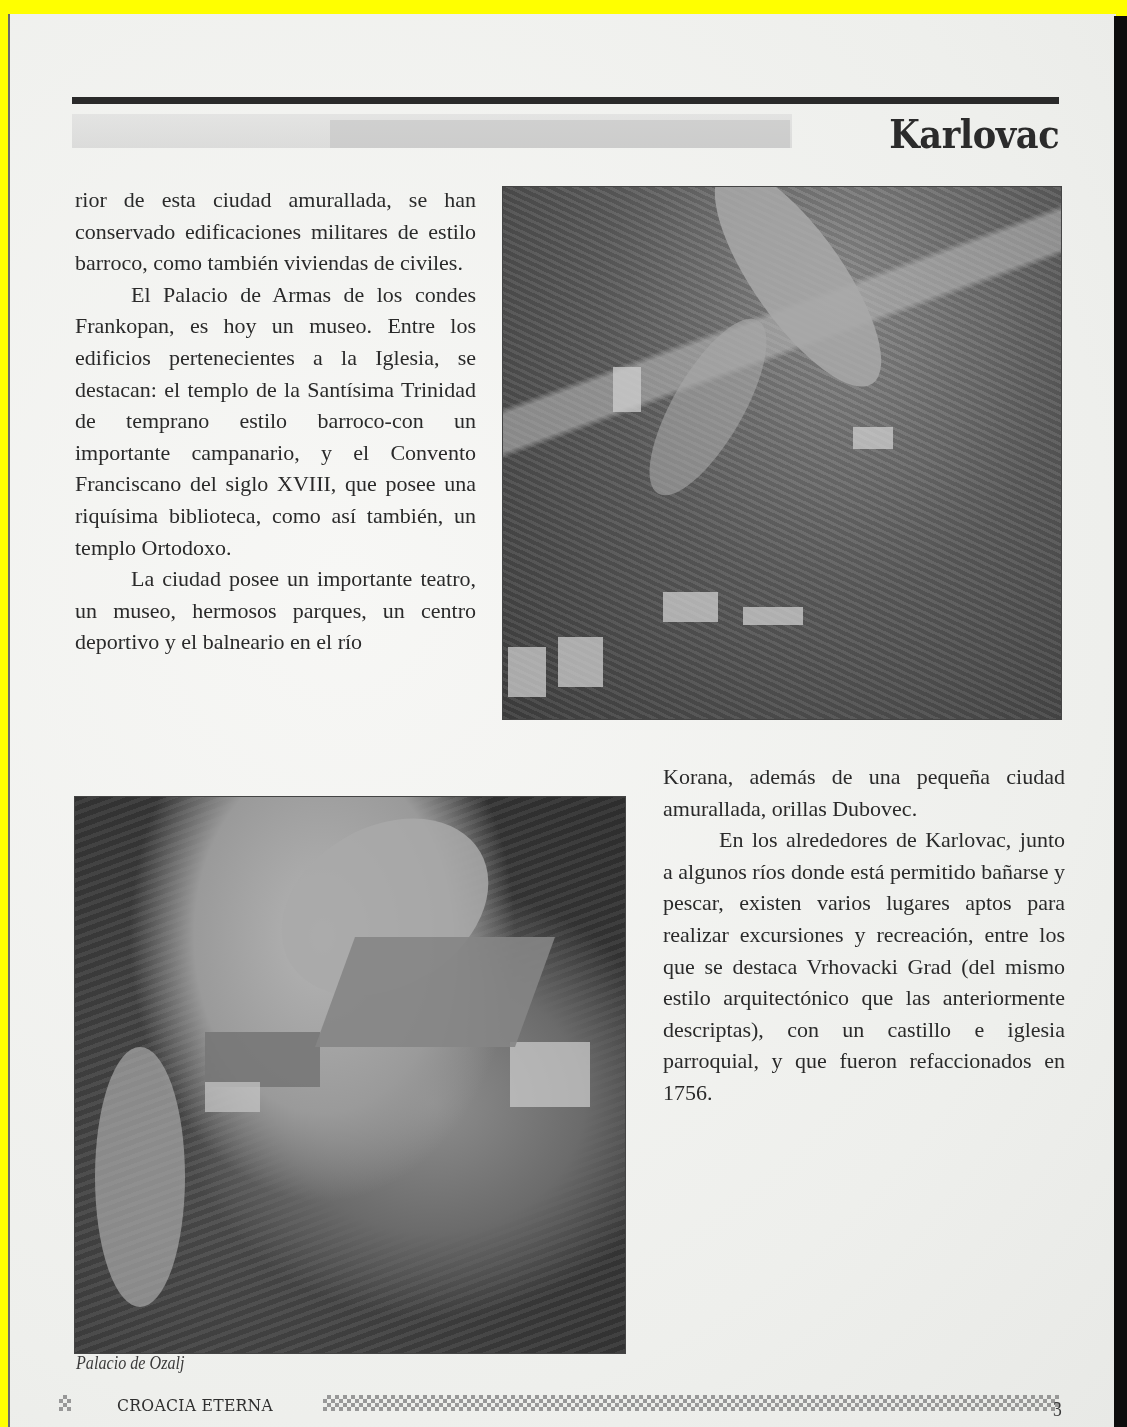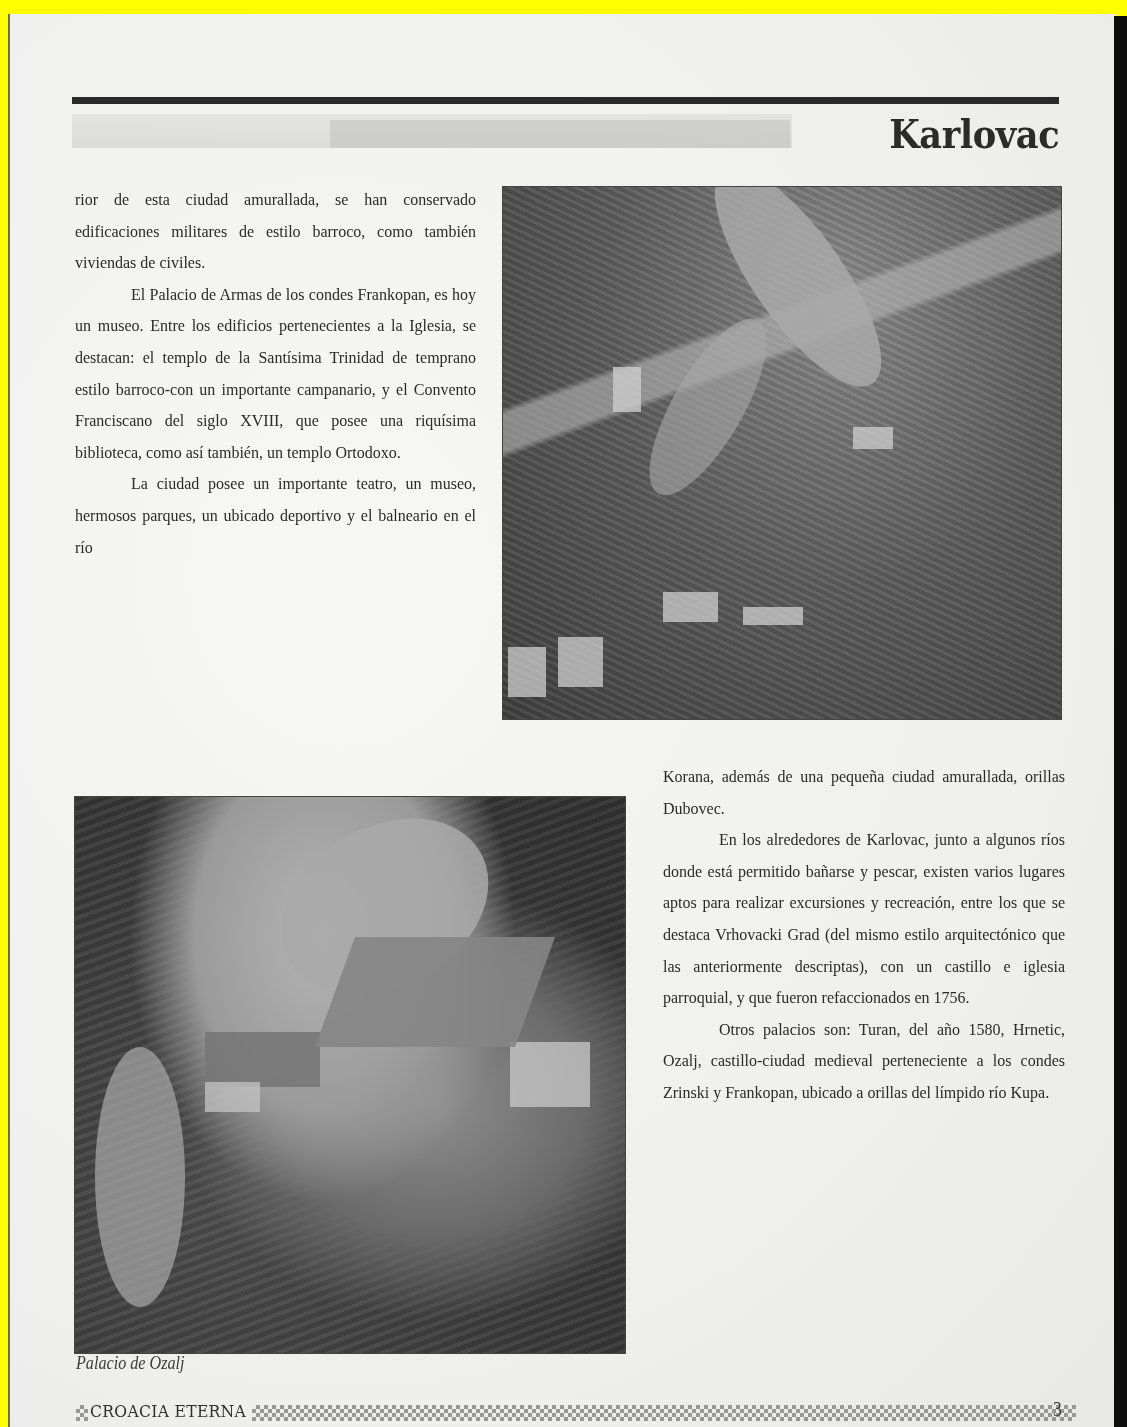--- a/index.html
+++ b/index.html
@@ -36,21 +36,21 @@
   }
   .title {
     position: absolute; right: 68px; top: 110px;
     font-family: "DejaVu Serif", "Liberation Serif", serif;
     font-weight: bold; font-size: 40px; color: #2b2b2b;
     letter-spacing: -0.5px;
     transform: scaleX(0.88); transform-origin: right center;
   }
   .col {
     position: absolute; color: #2a2a2a;
-    font-size: 16px; line-height: 31.6px;
+    font-size: 22px; line-height: 31.6px;
     text-align: justify;
   }
   .col p { margin: 0; text-indent: 56px; }
   .col p.noindent { text-indent: 0; }
   .col-left { left: 75px; top: 184px; width: 401px; }
   .col-right { left: 663px; top: 761px; width: 402px; }
   .photo {
     position: absolute; overflow: hidden;
     border: 1px solid #444;
   }
@@ -72,22 +72,22 @@
   .river {
     position: absolute; background: #a9a9a9; opacity: 0.85; border-radius: 50%;
   }
   .bldg { position: absolute; background: #cfcfcf; opacity: 0.75; }
   .caption {
     position: absolute; left: 76px; top: 1352px;
     font-style: italic; font-size: 19px; color: #3a3a3a;
     transform: scaleX(0.85); transform-origin: left center;
   }
   .footer {
-    position: absolute; left: 76px; top: 1395px; width: 1000px; height: 26px;
-    display: flex; align-items: flex-end;
+    position: absolute; left: 59px; top: 1395px; width: 1000px; height: 26px;
+    display: flex; align-items: flex-start; gap: 44px;
   }
   .footer-mark, .footer-pattern {
     height: 16px;
     background-image:
       linear-gradient(45deg, #8a8a8a 25%, transparent 25%, transparent 75%, #8a8a8a 75%),
       linear-gradient(45deg, #8a8a8a 25%, transparent 25%, transparent 75%, #8a8a8a 75%);
     background-size: 8px 8px; background-position: 0 0, 4px 4px;
     opacity: 0.85;
   }
   .footer-mark { width: 12px; margin-right: 2px; }
@@ -112,21 +112,21 @@
 <div class="right-edge"></div>
 
 <div class="title-shadow-band"></div>
 <div class="title-shadow-band2"></div>
 <div class="top-rule"></div>
 <div class="title">Karlovac</div>
 
 <div class="col col-left">
   <p class="noindent">rior de esta ciudad amurallada, se han conservado edificaciones militares de estilo barroco, como también viviendas de civiles.</p>
   <p>El Palacio de Armas de los condes Frankopan, es hoy un museo. Entre los edificios pertenecientes a la Iglesia, se destacan: el templo de la Santísima Trinidad de temprano estilo barroco-con un importante campanario, y el Convento Franciscano del siglo XVIII, que posee una riquísima biblioteca, como así también, un templo Ortodoxo.</p>
-  <p>La ciudad posee un importante teatro, un museo, hermosos parques, un ubicado deportivo y el balneario en el río</p>
+  <p>La ciudad posee un importante teatro, un museo, hermosos parques, un centro deportivo y el balneario en el río</p>
 </div>
 
 <div class="photo photo-city" title="Aerial view of Karlovac with river">
   <div class="river" style="left:250px;top:-40px;width:90px;height:260px;transform:rotate(-35deg);"></div>
   <div class="river" style="left:170px;top:120px;width:70px;height:200px;transform:rotate(30deg);opacity:.6"></div>
   <div class="bldg" style="left:110px;top:180px;width:28px;height:45px;"></div>
   <div class="bldg" style="left:160px;top:405px;width:55px;height:30px;"></div>
   <div class="bldg" style="left:350px;top:240px;width:40px;height:22px;"></div>
   <div class="bldg" style="left:55px;top:450px;width:45px;height:50px;"></div>
   <div class="bldg" style="left:5px;top:460px;width:38px;height:50px;"></div>
@@ -139,21 +139,20 @@
   <div class="bldg" style="left:130px;top:235px;width:115px;height:55px;background:#777;opacity:.9"></div>
   <div class="bldg" style="left:130px;top:285px;width:55px;height:30px;background:#c4c4c4"></div>
   <div class="bldg" style="left:435px;top:245px;width:80px;height:65px;background:#c9c9c9"></div>
   <div class="bldg" style="left:260px;top:140px;width:200px;height:110px;background:#858585;opacity:.9;transform:skewX(-20deg)"></div>
 </div>
 <div class="caption">Palacio de Ozalj</div>
 
 <div class="col col-right">
   <p class="noindent">Korana, además de una pequeña ciudad amurallada, orillas Dubovec.</p>
   <p>En los alrededores de Karlovac, junto a algunos ríos donde está permitido bañarse y pescar, existen varios lugares aptos para realizar excursiones y recreación, entre los que se destaca Vrhovacki Grad (del mismo estilo arquitectónico que las anteriormente descriptas), con un castillo e iglesia parroquial, y que fueron refaccionados en 1756.</p>
-  <p>Otros palacios son: Turan, del año 1580, Hrnetic, Ozalj, castillo-ciudad medieval perteneciente a los condes Zrinski y Frankopan, ubicado a orillas del límpido río Kupa.</p>
 </div>
 
 <div class="footer">
   <span class="footer-mark"></span>
   <span class="footer-label">CROACIA ETERNA</span>
   <span class="footer-pattern"></span>
 </div>
 <div class="page-number">3</div>
 
 </body></html>

